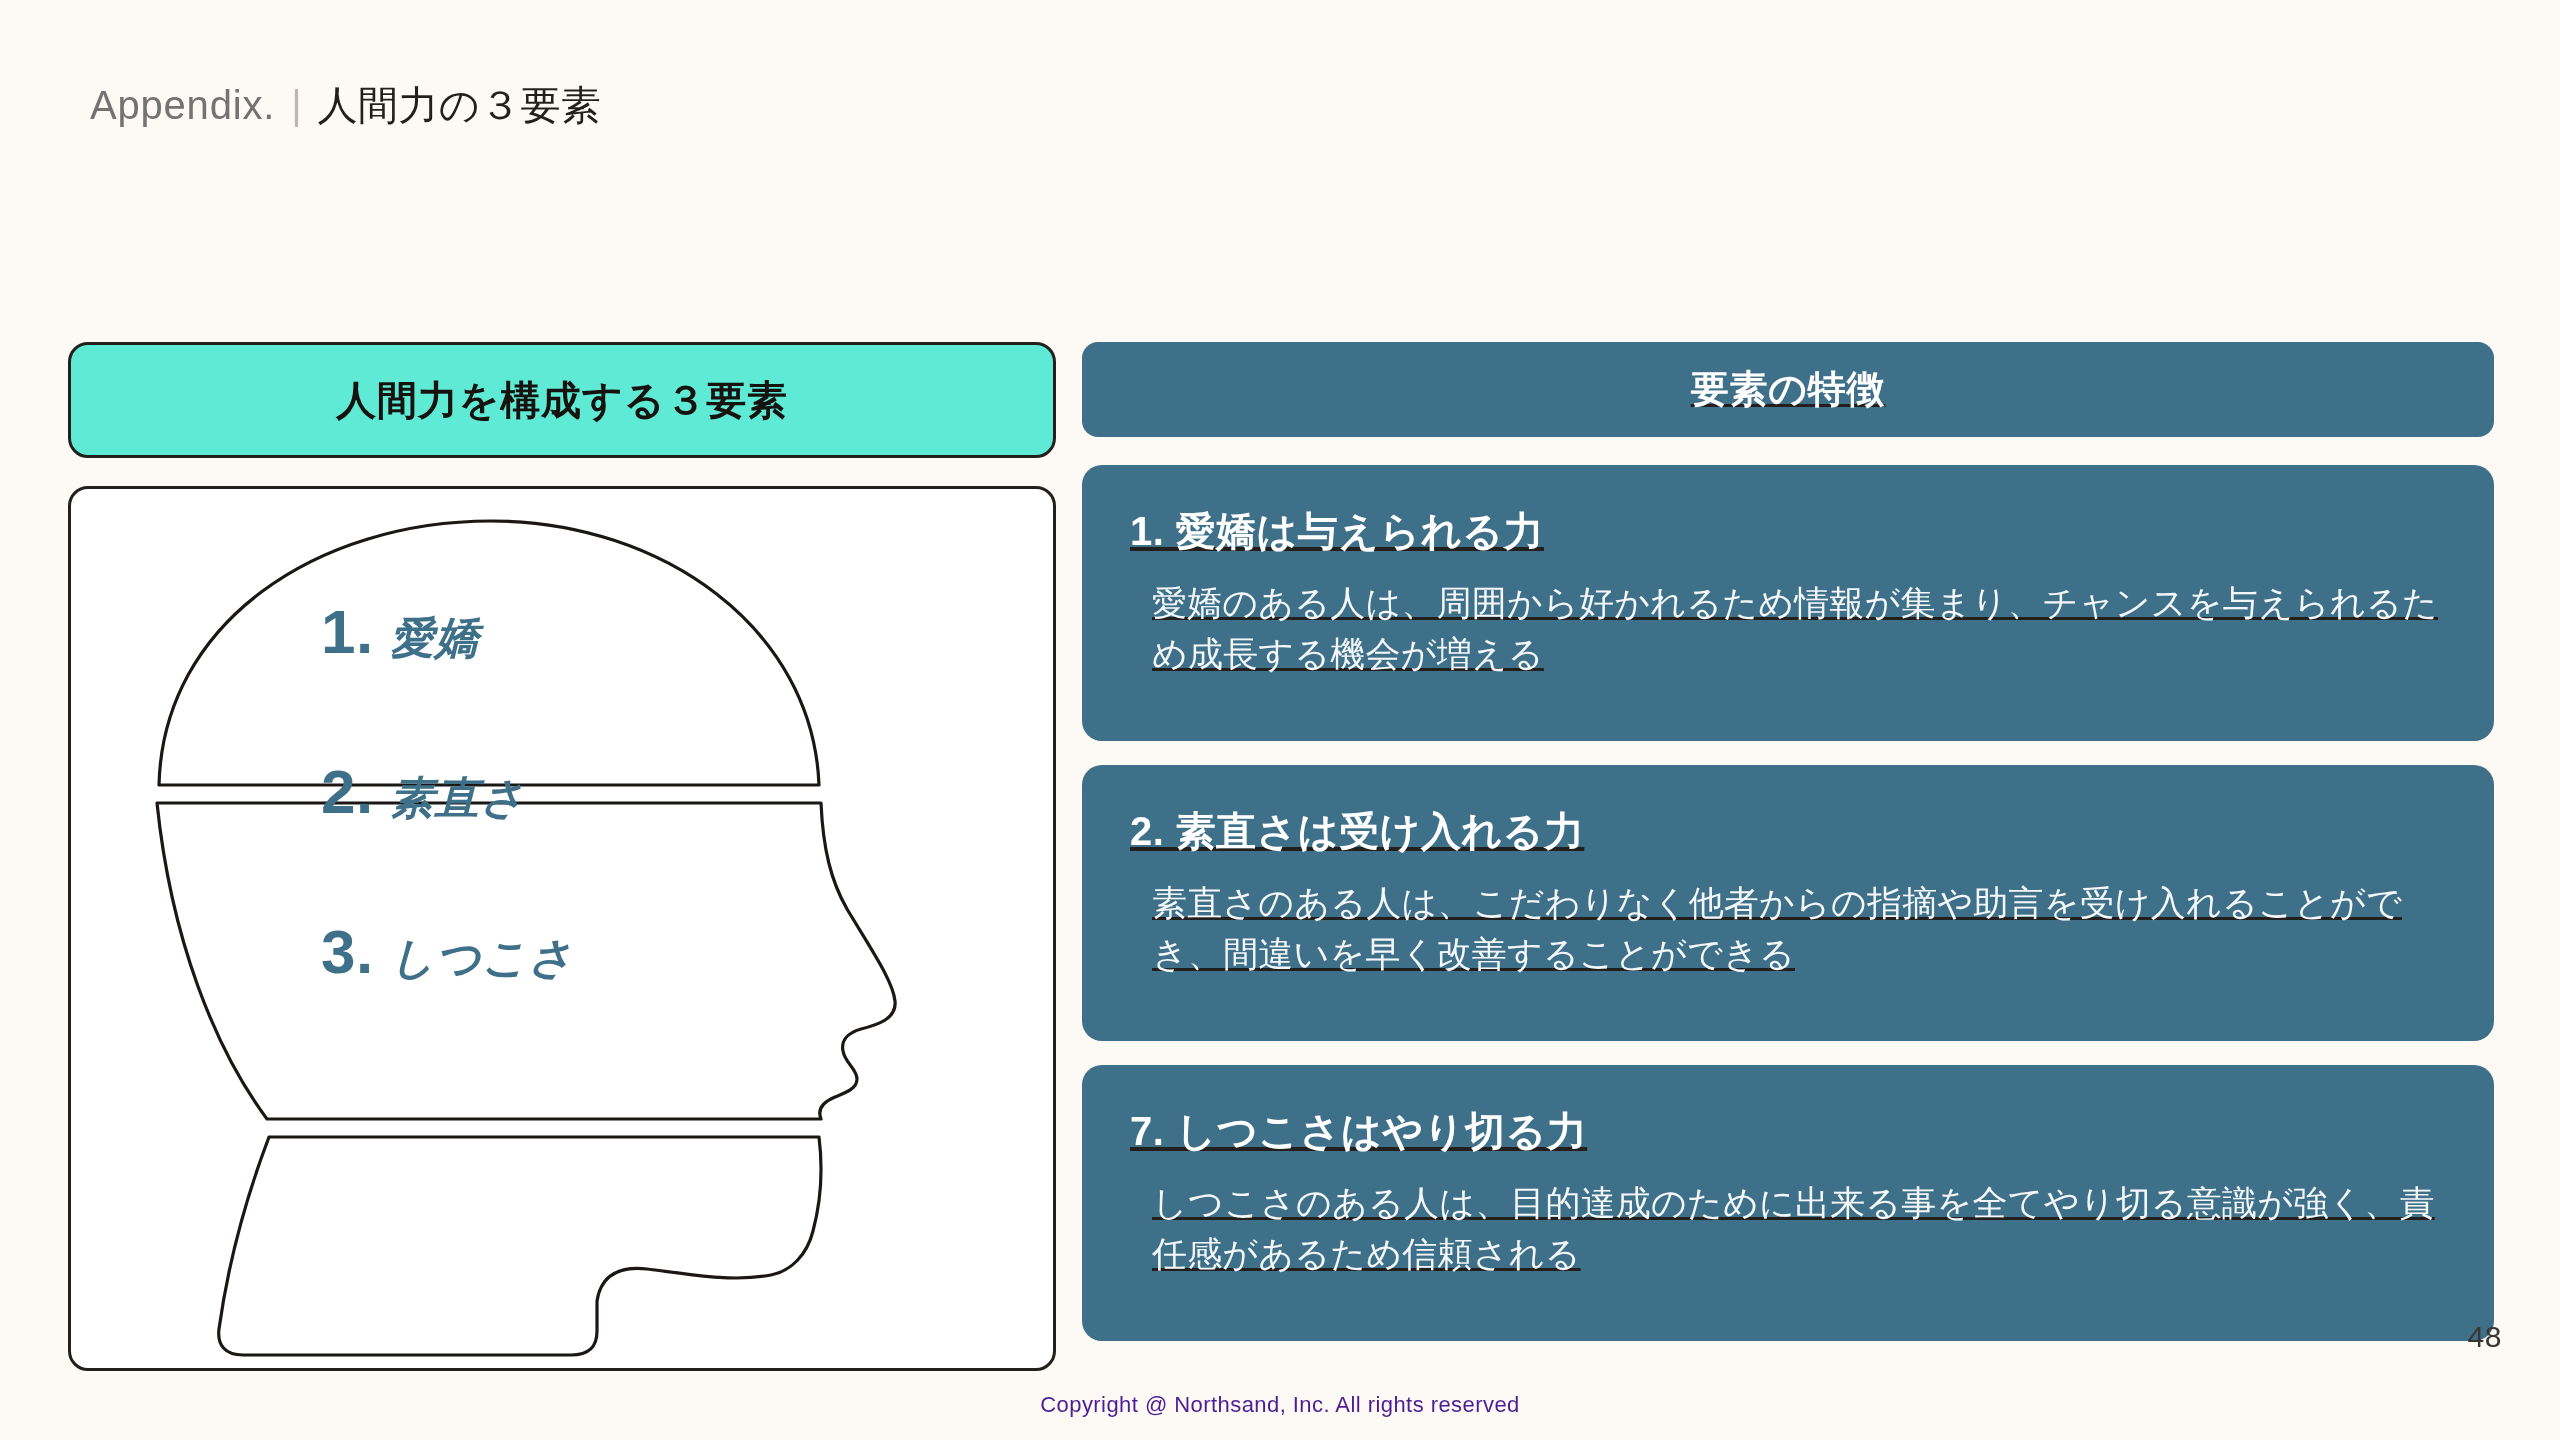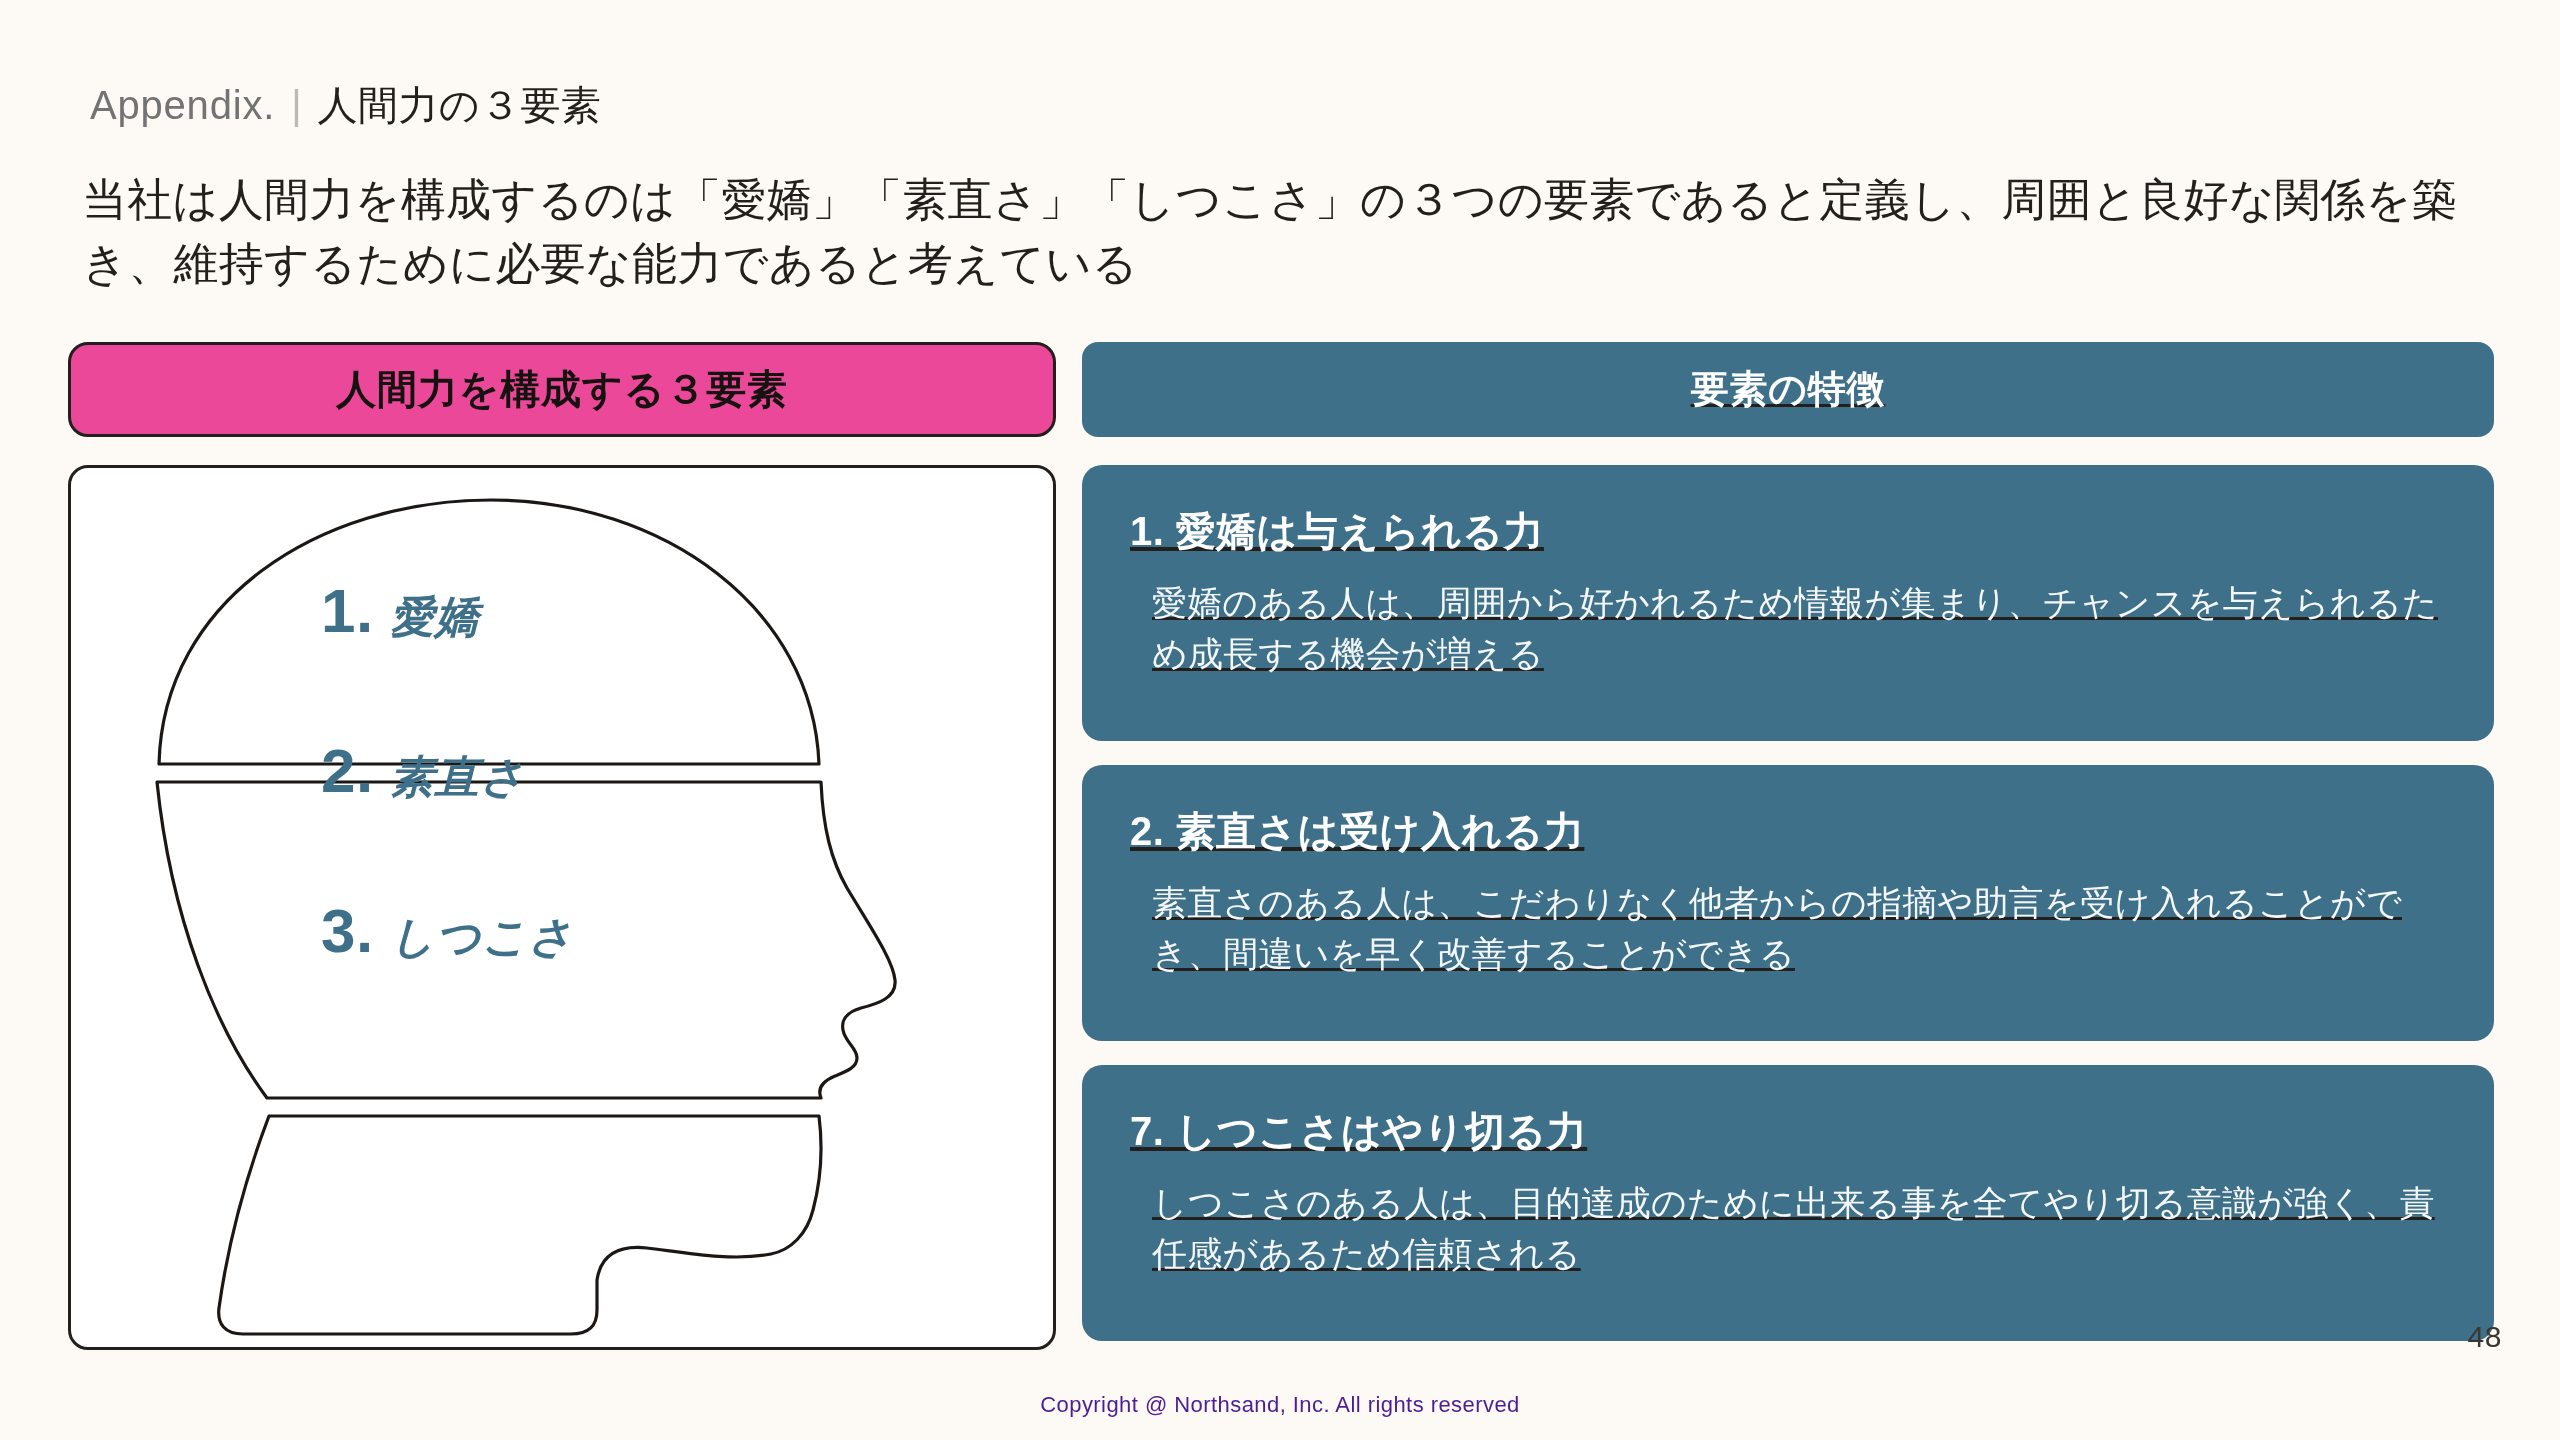--- a/index.html
+++ b/index.html
@@ -77,22 +77,22 @@
     position: absolute;
     left: 1082px;
     top: 342px;
     width: 1412px;
     text-decoration: underline;
   }
 
   
   .panel-head-outline {
     box-sizing: border-box;
-    height: 95px;
-    background: #ec4899;
+    height: 116px;
+    background: #5eead4;
     border: 3px solid #231f1c;
     border-radius: 20px;
     display: flex;
     align-items: center;
     justify-content: center;
   }
   .panel-head-outline .label {
     font-size: 40px;
     font-weight: 700;
     color: #16120f;
@@ -214,21 +214,20 @@
 <body>
 
 <div class="slide">
 
   <div class="slide-header">
     <span class="eyebrow">Appendix.</span>
     <span class="eyebrow-sep">|</span>
     <span class="header-title">人間力の３要素</span>
   </div>
 
-  <div class="lead">当社は人間力を構成するのは「愛嬌」「素直さ」「しつこさ」の３つの要素であると定義し、周囲と良好な関係を築き、維持するために必要な能力であると考えている</div>
 
   <div class="col-left">
 
     <div class="panel-head-outline">
       <span class="label">人間力を構成する３要素</span>
     </div>
 
     <div class="panel-body-outline">
 
       <svg class="head-svg" viewBox="0 0 982 879" preserveAspectRatio="xMidYMid meet">

